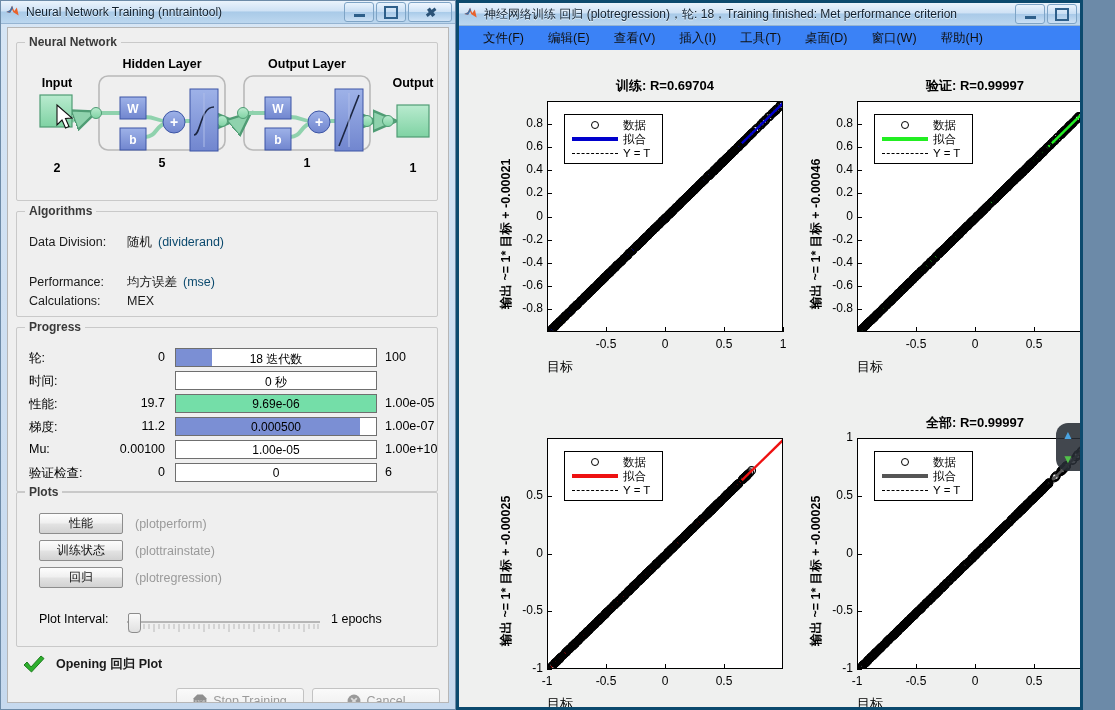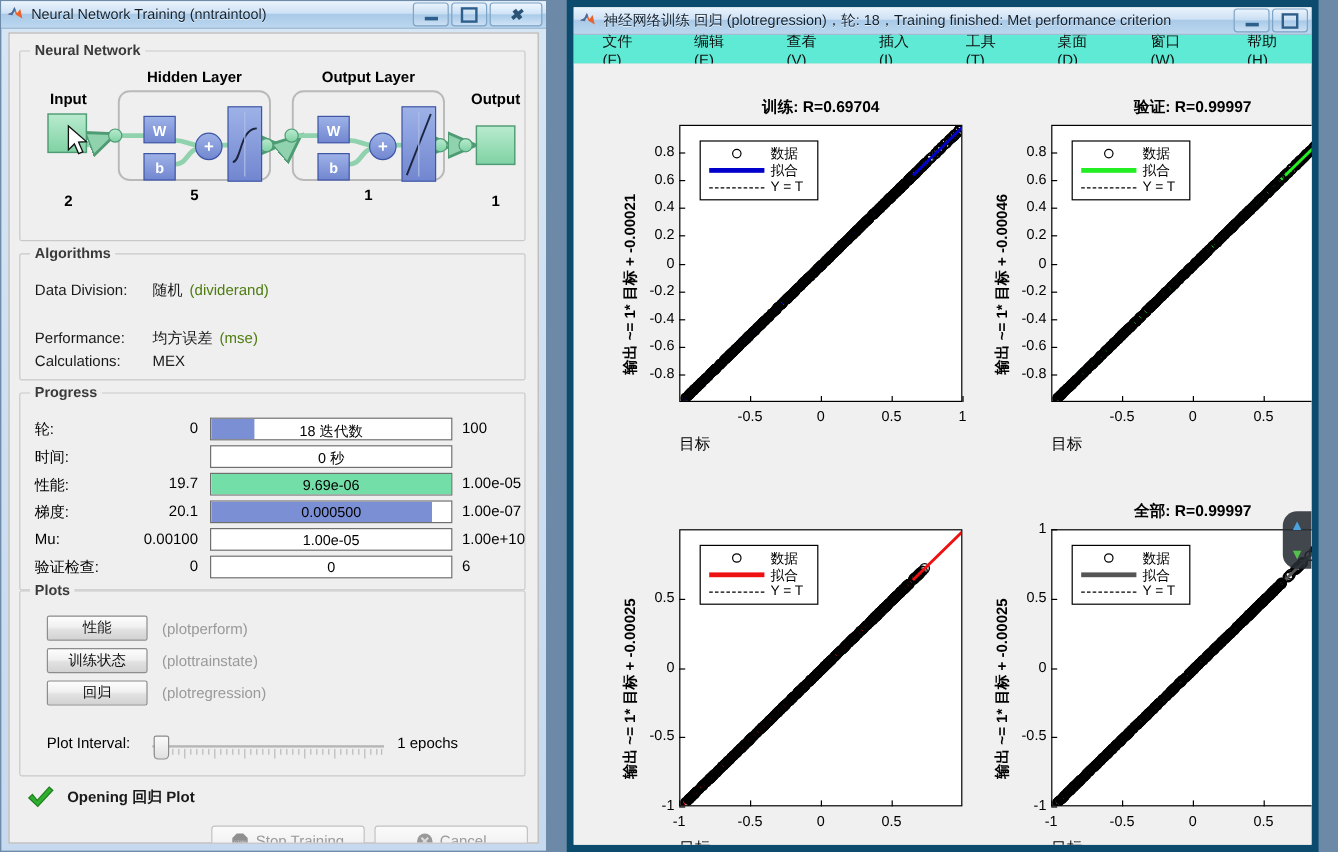--- a/index.html
+++ b/index.html
@@ -58,21 +58,21 @@
 
   
   #nn-box{left:8px;top:14px;width:420px;height:157px;}
   #nn-diagram{position:absolute;left:0;top:6px;width:420px;height:140px;}
 
   
   #algo-box{left:8px;top:183px;width:420px;height:104px;}
   .algo-row{position:absolute;left:12px;font-size:12.5px;white-space:nowrap;}
   .algo-label{display:inline-block;width:98px;color:#1a1a1a;}
   .algo-val{color:#1a1a1a;}
-  .algo-paren{color:#4d7c0f;margin-left:6px;}
+  .algo-paren{color:#0c4a6e;margin-left:6px;}
 
   
   #prog-box{left:8px;top:299px;width:420px;height:163px;}
   .prog-row{position:absolute;left:0;height:19px;width:100%;}
   .prog-name{position:absolute;left:12px;top:2px;font-size:12.5px;}
   .prog-left{position:absolute;left:60px;width:88px;text-align:right;top:2px;font-size:12.5px;}
   .prog-bar{
     position:absolute;left:158px;width:202px;height:19px;
     border:1px solid #6f6f6f;background:#fff;box-sizing:border-box;overflow:hidden;
   }
@@ -106,27 +106,27 @@
   #bottom-btns{position:absolute;right:8px;top:660px;display:flex;gap:8px;}
   .bbtn{
     width:128px;height:25px;border:1px solid #c3c3c3;border-radius:3px;
     background:linear-gradient(to bottom,#fafafa,#ededed);
     display:flex;align-items:center;justify-content:center;gap:6px;
     color:#9a9a9a;font-size:12.5px;box-sizing:border-box;
   }
 
   
   #plotreg-window{
-    position:absolute;left:472px;top:0;width:627px;height:710px;
-    background:#eff0ef;border:6px solid #0c4a6e;box-sizing:border-box;overflow:hidden;
+    position:absolute;left:456px;top:0;width:627px;height:710px;
+    background:#eff0ef;border:3px solid #0c4a6e;box-sizing:border-box;overflow:hidden;
   }
   #plotreg-window .titlebar{background:linear-gradient(to bottom,#eaf3fc 0%,#cfe2f5 45%,#a9cae8 50%,#bcd7ef 100%);}
   .menubar{
-    height:24px;background:#5eead4;border-bottom:1px solid #d4d4d4;
-    display:flex;align-items:center;padding-left:12px;gap:12px;
+    height:24px;background:#3b82f6;border-bottom:1px solid #d4d4d4;
+    display:flex;align-items:center;padding-left:12px;gap:0px;
   }
   .menuitem{padding:2px 12px;font-size:12.5px;color:#101010;cursor:default;}
 
   #figure-canvas{position:absolute;left:0;top:47px;right:0;bottom:0;background:#eff0ef;}
   .subplot{position:absolute;}
   .sp-title{
     position:absolute;top:0;left:0;right:0;text-align:center;
     font-size:13px;font-weight:bold;color:#000;white-space:nowrap;
   }
   .axes{
@@ -303,21 +303,21 @@
             <span class="prog-name">性能:</span>
             <span class="prog-left">19.7</span>
             <span class="prog-bar">
               <span class="prog-fill" style="width: 100%; background: rgb(116, 222, 168);"></span>
               <span class="prog-text">9.69e-06</span>
             </span>
             <span class="prog-right">1.00e-05</span>
           </div>
           <div class="prog-row" style="top: 89px;">
             <span class="prog-name">梯度:</span>
-            <span class="prog-left">20.1</span>
+            <span class="prog-left">11.2</span>
             <span class="prog-bar">
               <span class="prog-fill" style="width: 92%; background: rgb(123, 143, 212);"></span>
               <span class="prog-text">0.000500</span>
             </span>
             <span class="prog-right">1.00e-07</span>
           </div>
           <div class="prog-row" style="top: 112px;">
             <span class="prog-name">Mu:</span>
             <span class="prog-left">0.00100</span>
             <span class="prog-bar">

